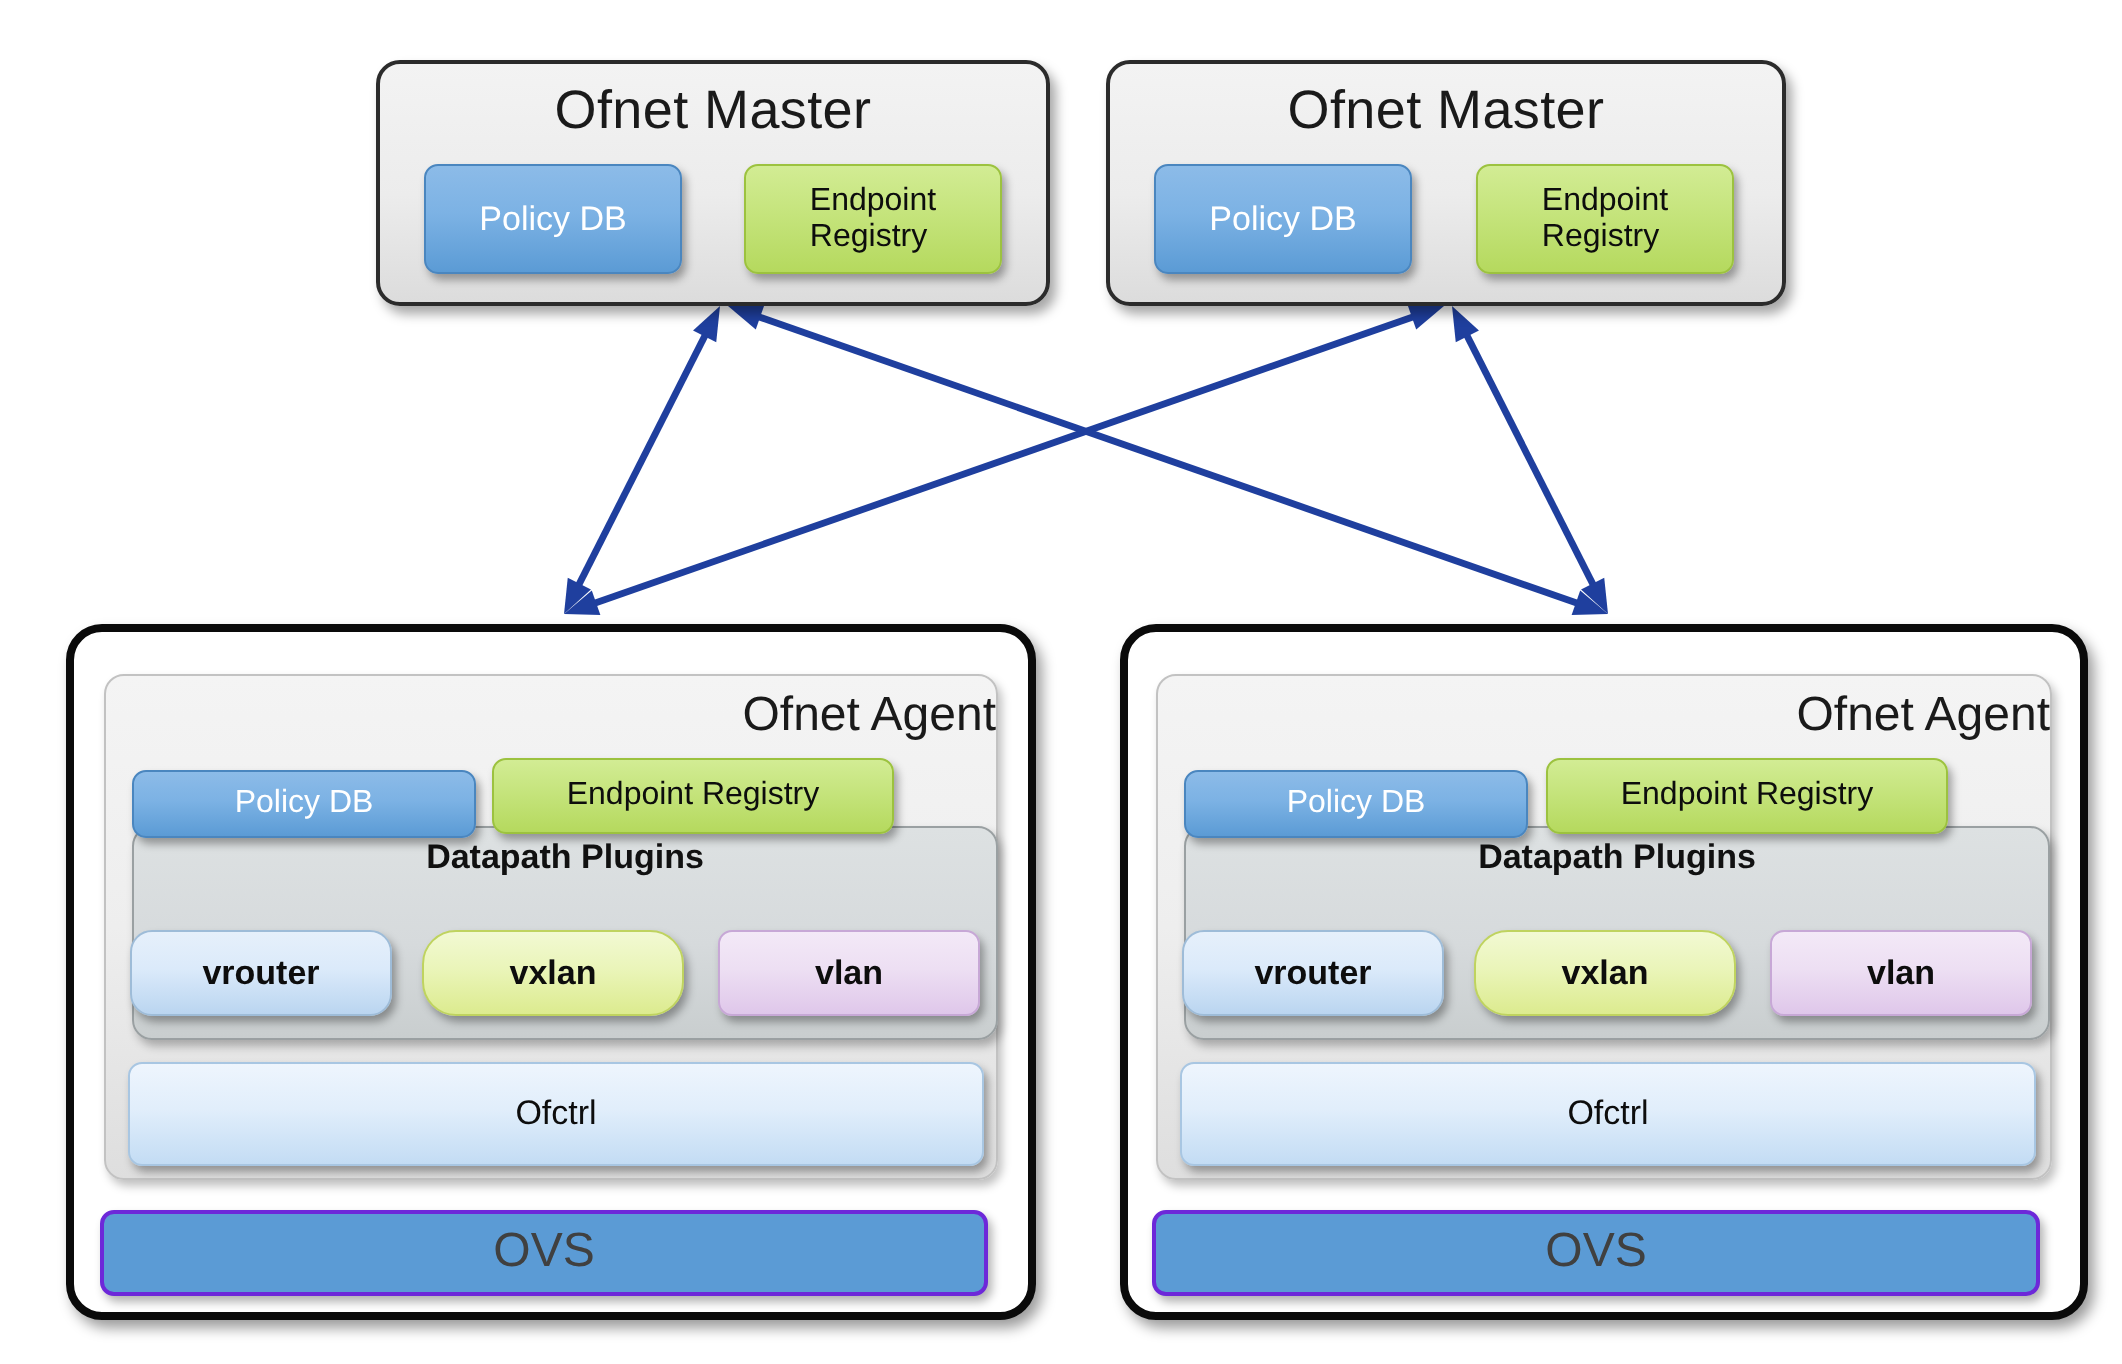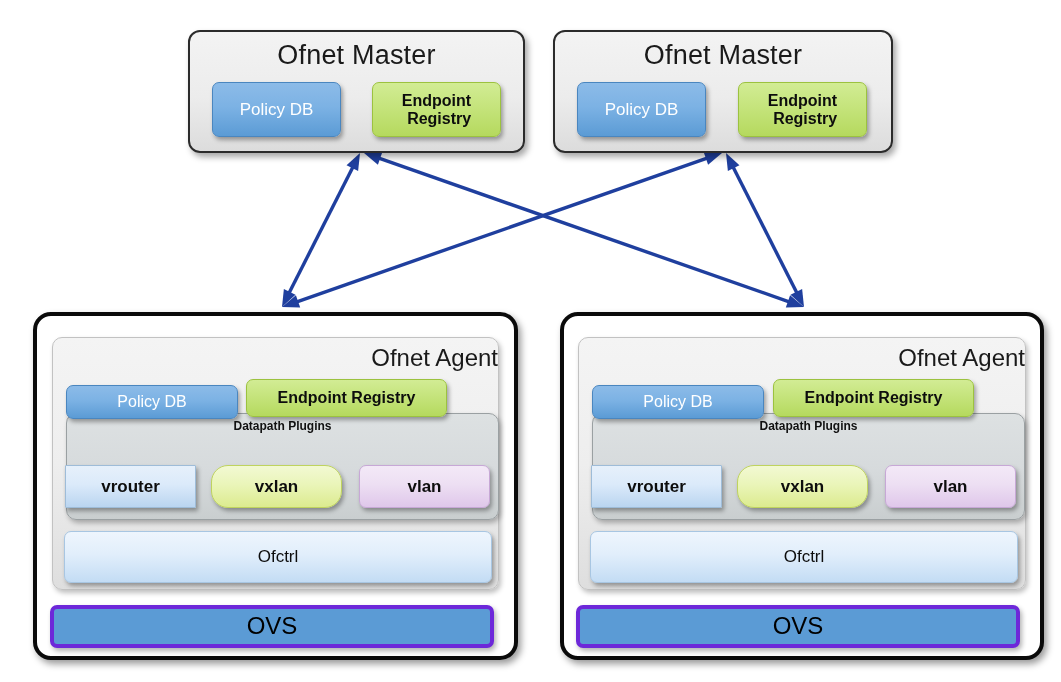--- a/index.html
+++ b/index.html
@@ -39,37 +39,37 @@
     font-size: 27px;
     color: #1a1a1a;
     letter-spacing: 0.2px;
   }
 
   
   .comp {
     display: flex;
     align-items: center;
     justify-content: center;
-    text-align: right;
+    text-align: left;
     line-height: 1.12;
     box-shadow: 2px 3px 4px rgba(0,0,0,0.34);
   }
 
   .comp-policy {
     background: linear-gradient(to bottom, #8cbbe8 0%, #7cb2e4 45%, #5b9bd5 100%);
     border: 1px solid #4a86bf;
     border-radius: 7px;
     color: #ffffff;
   }
   .comp-registry {
     background: linear-gradient(to bottom, #d2ec94 0%, #c5e47c 45%, #b5d95e 100%);
     border: 1px solid #9cc23f;
     border-radius: 7px;
     color: #0d0d0d;
-    font-weight: bold;
+    font-weight: normal;
   }
 
   
   .agent-outer {
     border: 4px solid #0a0a0a;
     border-radius: 18px;
     background: #ffffff;
     box-shadow: 3px 4px 7px rgba(0,0,0,0.4);
   }
   .agent-panel {
@@ -92,29 +92,29 @@
     border: 1px solid #9aa0a2;
     border-radius: 10px;
     background: linear-gradient(to bottom, #dde1e2 0%, #d6dadc 55%, #c9cecf 100%);
     box-shadow: 2px 3px 5px rgba(0,0,0,0.28);
   }
   .dp-title {
     position: absolute;
     left: 0; right: 0;
     top: 5px;
     text-align: center;
-    font-size: 12px;
+    font-size: 17px;
     font-weight: bold;
     color: #111111;
   }
 
   .plugin-vrouter {
     background: linear-gradient(to bottom, #e6f0fb 0%, #dbeafa 45%, #bad5f0 100%);
     border: 1px solid #9ebcd8;
-    border-radius: 1px;
+    border-radius: 11px;
     color: #0d0d0d;
     font-weight: bold;
   }
   .plugin-vxlan {
     background: linear-gradient(to bottom, #f2f9d3 0%, #eaf5b9 45%, #dceb8f 100%);
     border: 1px solid #bfd35f;
     border-radius: 17px;
     color: #0d0d0d;
     font-weight: bold;
   }
@@ -129,23 +129,23 @@
   .comp-ofctrl {
     background: linear-gradient(to bottom, #eef5fd 0%, #e1eefb 45%, #c3dcf4 100%);
     border: 1px solid #a8c6e2;
     border-radius: 7px;
     color: #0d0d0d;
     font-weight: normal;
   }
 
   .comp-ovs {
     background: #5b9bd5;
-    border: 4px solid #6d28d9;
-    border-radius: 7px;
-    color: #000000;
+    border: 2px solid #6d28d9;
+    border-radius: 7px;
+    color: #404040;
     box-shadow: 2px 3px 5px rgba(0,0,0,0.3);
   }
 
   #arrows {
     position: absolute;
     left: 0; top: 0;
     width: 1061px;
     height: 682px;
     pointer-events: none;
   }

